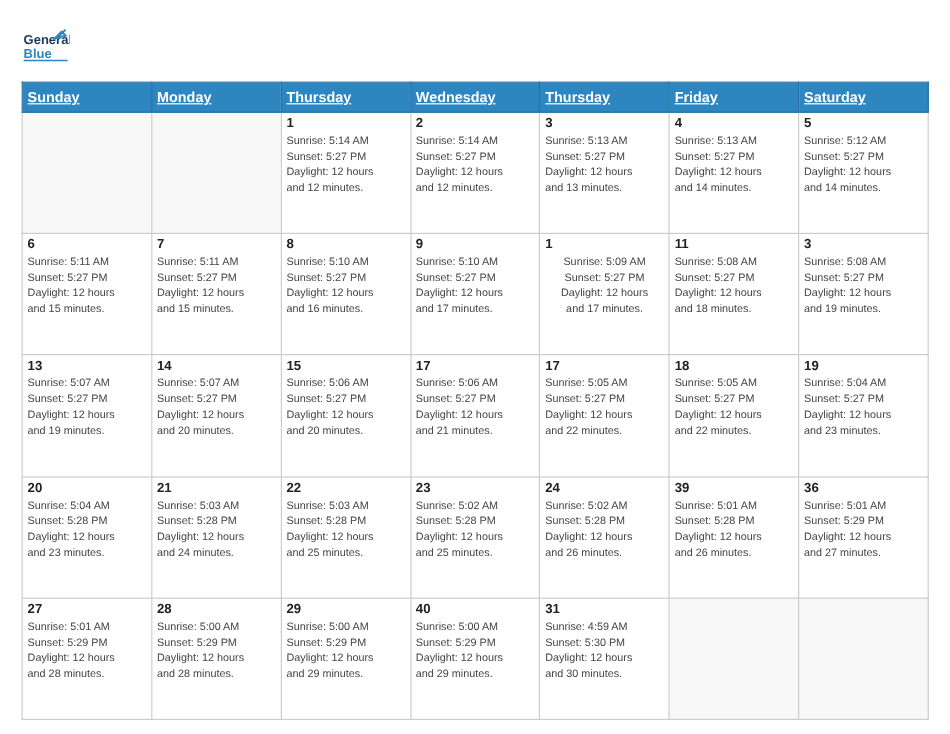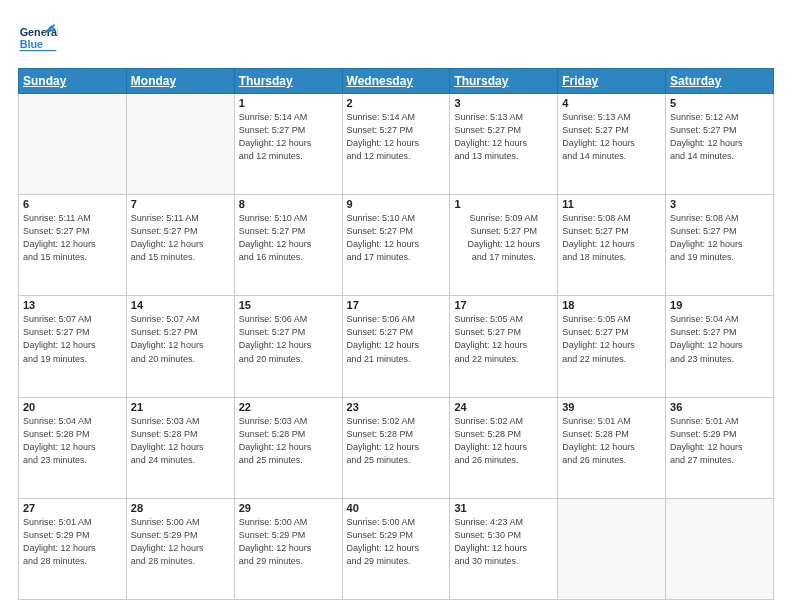--- a/index.html
+++ b/index.html
@@ -337,21 +337,21 @@
           </td>
           <td>
             <span class="day-num">40</span>
             <div class="day-info" style="white-space: pre-line;">Sunrise: 5:00 AM
 Sunset: 5:29 PM
 Daylight: 12 hours
 and 29 minutes.</div>
           </td>
           <td>
             <span class="day-num">31</span>
-            <div class="day-info" style="white-space: pre-line;">Sunrise: 4:23 AM
+            <div class="day-info" style="white-space: pre-line;">Sunrise: 4:59 AM
 Sunset: 5:30 PM
 Daylight: 12 hours
 and 30 minutes.</div>
           </td>
           <td class="empty"></td>
           <td class="empty"></td>
         </tr>
       </tbody>
   </table>
 </div>

